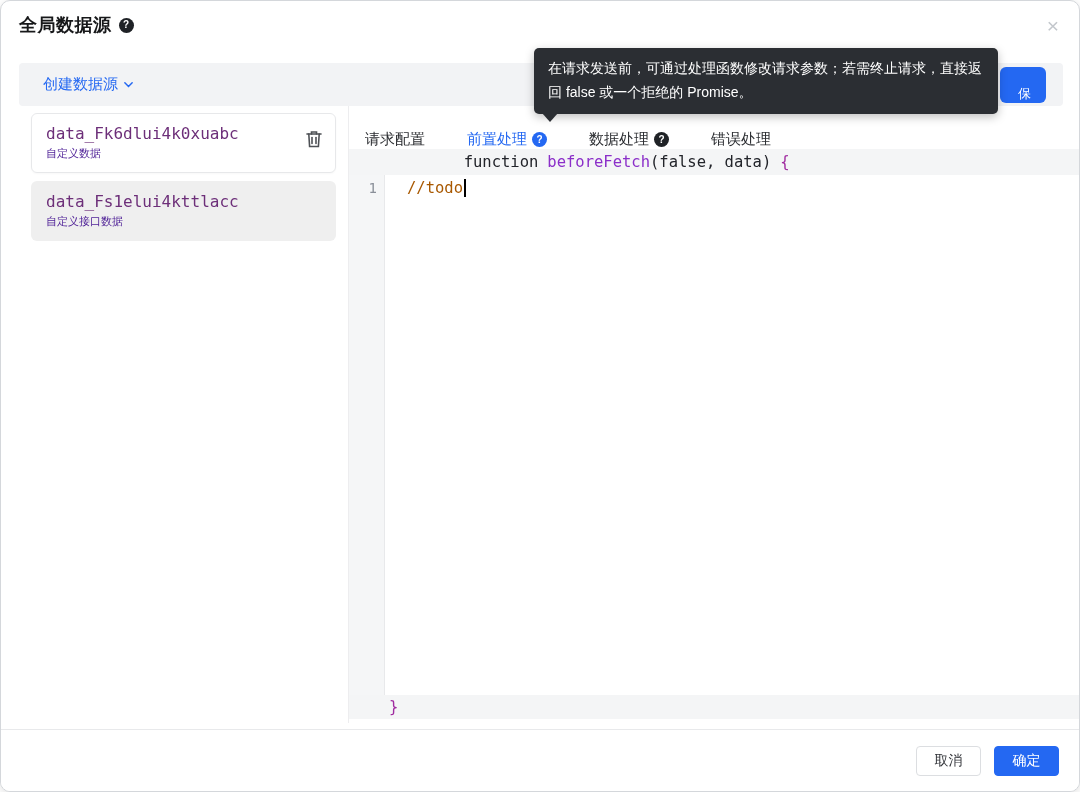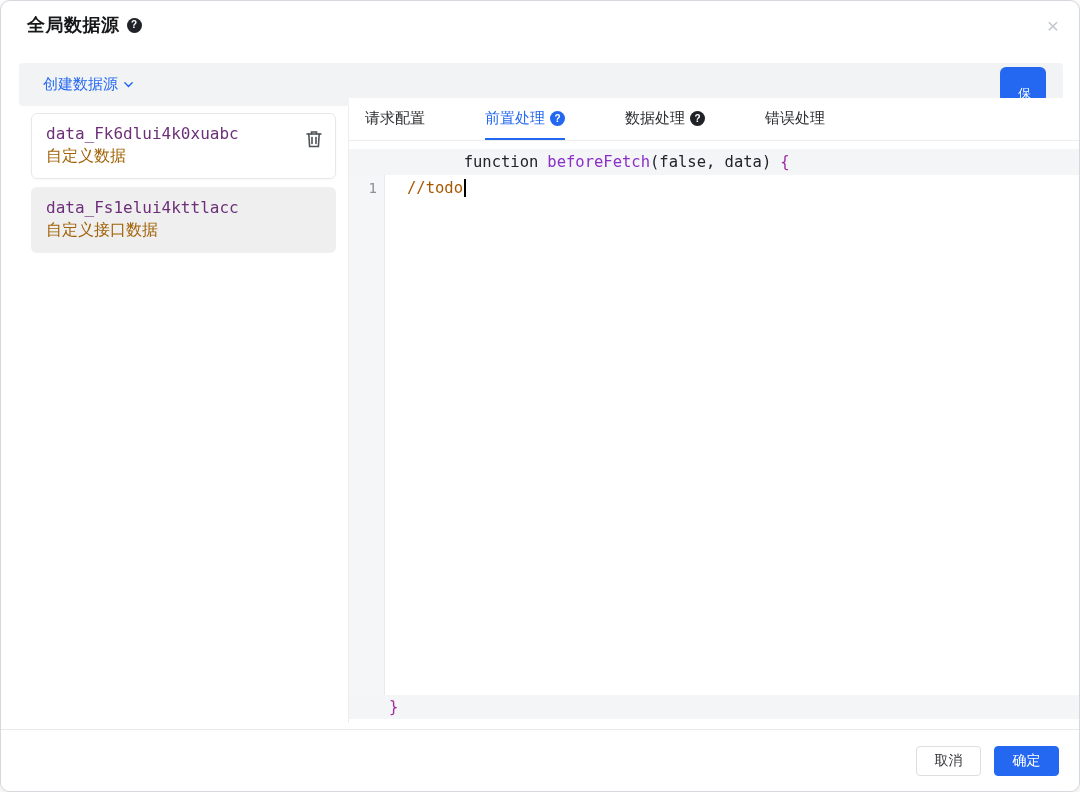--- a/index.html
+++ b/index.html
@@ -9,21 +9,21 @@
     width: 1080px; height: 792px;
     background: #ffffff;
     border: 1px solid #d4d7db;
     border-radius: 10px;
     overflow: hidden;
     box-shadow: 0 2px 8px rgba(0,0,0,.12);
   }
   
   .modal-header {
     position: absolute; top: 0; left: 0; right: 0; height: 48px;
-    display: flex; align-items: center; padding: 0 20px 0 26px;
+    display: flex; align-items: center; padding: 0 20px 0 18px;
   }
   .modal-title { font-size: 18px; font-weight: 700; color: #17181a; letter-spacing: .5px; }
   .help-dot {
     display: inline-flex; align-items: center; justify-content: center;
     width: 15px; height: 15px; border-radius: 50%;
     background: #1f2226; color: #fff; font-size: 10px; font-weight: 700;
     margin-left: 7px; line-height: 1;
   }
   .close-x {
     position: absolute; top: 14px; right: 20px;
@@ -56,29 +56,29 @@
   .ds-item {
     position: relative; border-radius: 6px; padding: 10px 14px 11px 14px;
     margin-bottom: 8px; cursor: pointer;
   }
   .ds-item.selected { background: #fff; border: 1px solid #e7e8ea; box-shadow: 0 1px 2px rgba(0,0,0,.03); }
   .ds-item.plain { background: #efefef; border: 1px solid transparent; }
   .ds-name {
     font-family: "DejaVu Sans Mono", "Liberation Mono", monospace;
     font-size: 16px; color: #6d2f79; letter-spacing: 0;
   }
-  .ds-type { font-size: 16px; color: #a16207; margin-top: 3px; }
+  .ds-type { font-size: 11px; color: #4c1d95; margin-top: 3px; }
   .trash-btn {
     position: absolute; right: 12px; top: 15px; width: 18px; height: 20px;
     background: none; border: none; cursor: pointer; padding: 0;
   }
   
   .tabs {
-    position: absolute; left: 348px; top: 97px; width: 730px; height: 43px;
-    display: flex; align-items: stretch; gap: 60px; padding-left: 16px;
+    position: absolute; left: 348px; top: 118px; width: 730px; height: 43px;
+    display: flex; align-items: stretch; gap: 42px; padding-left: 16px;
     border-bottom: 1px solid #eceded; background: #fff;
   }
   .tab {
     display: inline-flex; align-items: center; gap: 5px;
     font-size: 15px; color: #2b2d31; cursor: pointer;
     border-bottom: 2px solid transparent; padding-top: 1px;
   }
   .tab.active { color: #2468f2; border-bottom-color: #2468f2; }
   .tab .help-dot { margin-left: 0; }
   .tab.active .help-dot { background: #2468f2; }
@@ -209,20 +209,24 @@
       <span class="code-text"><span class="indent"></span><span class="tok-cmt">//todo</span><span class="caret"></span></span>
     </div>
 
     <div class="code-spacer"></div>
 
     <div class="code-row shaded closing">
       <span class="code-text"><span class="tok-brace">}</span></span>
     </div>
   </div>
 
+  <div class="tooltip">
+    <span>在请求发送前，可通过处理函数修改请求参数；若需终止请求，直接返回 false 或一个拒绝的 Promise。</span>
+    <div class="tooltip-arrow"></div>
+  </div>
 
   <div class="footer-divider"></div>
   <div class="modal-footer">
     <button class="btn btn-cancel">取消</button>
     <button class="btn btn-confirm">确定</button>
   </div>
 
 </div>
 
 </body></html>

